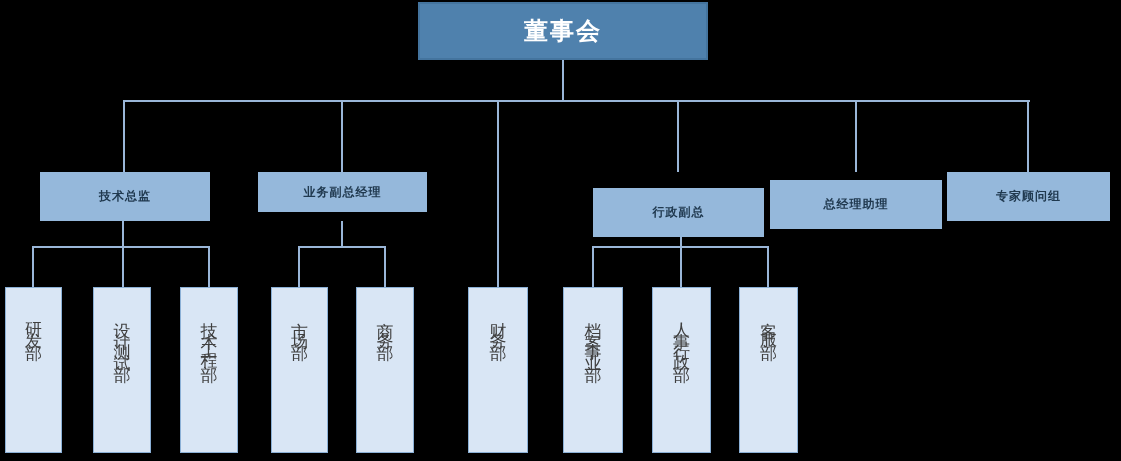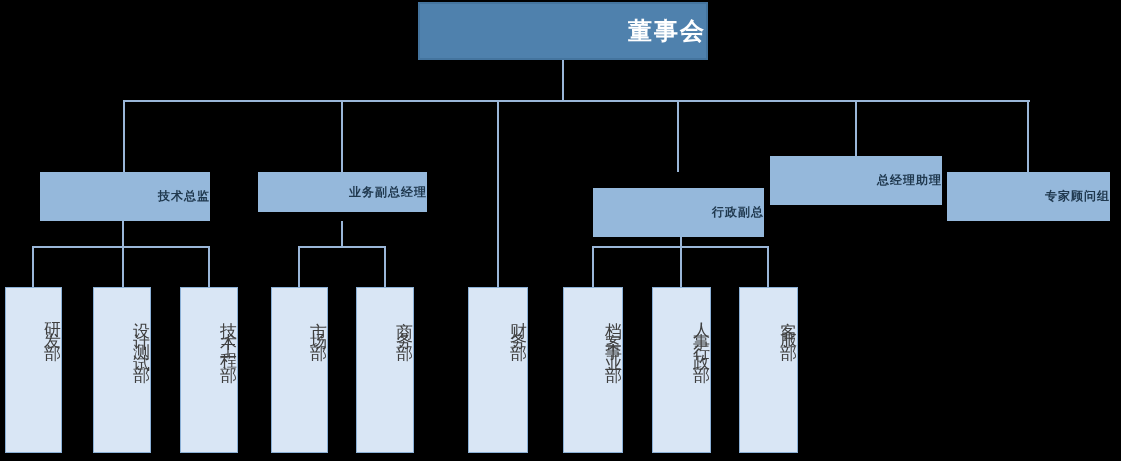--- a/index.html
+++ b/index.html
@@ -7,21 +7,21 @@
     --manager-fill:#95B8DB; --manager-text:#20394F;
     --department-fill:#D9E6F5; --department-border:#8BB0D6; --department-text:#3F3F3F;
     --connector:#9AB6D8; --background:#000000;
   }
   html,body { margin:0; padding:0; background:var(--background); }
   #stage {
     position:relative; width:1121px; height:461px; overflow:hidden;
     background:var(--background);
     font-family:"DejaVu Sans","Liberation Sans",sans-serif;
   }
-  .node { position:absolute; box-sizing:border-box; display:flex; align-items:center; justify-content:flex-end; }
+  .node { position:absolute; box-sizing:border-box; display:flex; align-items:center; justify-content:center; }
   .root-node {
     background:var(--root-fill); border:2px solid var(--root-border);
     color:var(--root-text); font-weight:bold; font-size:24px; letter-spacing:2px;
   }
   .manager-node {
     background:var(--manager-fill); color:var(--manager-text);
     font-weight:bold; font-size:12px; letter-spacing:1px;
   }
   .dept-node {
     background:var(--department-fill); border:1px solid var(--department-border);
@@ -66,21 +66,21 @@
 
   <div class="node manager-node" style="left:40px;top:172px;width:170px;height:49px;">
     <span>技术总监</span>
   </div>
   <div class="node manager-node" style="left:258px;top:172px;width:169px;height:40px;">
     <span>业务副总经理</span>
   </div>
   <div class="node manager-node" style="left:593px;top:188px;width:171px;height:49px;">
     <span>行政副总</span>
   </div>
-  <div class="node manager-node" style="left:770px;top:156px;width:172px;height:49px;">
+  <div class="node manager-node" style="left:770px;top:180px;width:172px;height:49px;">
     <span>总经理助理</span>
   </div>
   <div class="node manager-node" style="left:947px;top:172px;width:163px;height:49px;">
     <span>专家顾问组</span>
   </div>
 
   <div class="node dept-node" style="left:5px;top:287px;width:57px;height:166px;">
     <span class="vlabel">研发部</span>
   </div>
   <div class="node dept-node" style="left:93px;top:287px;width:58px;height:166px;">

